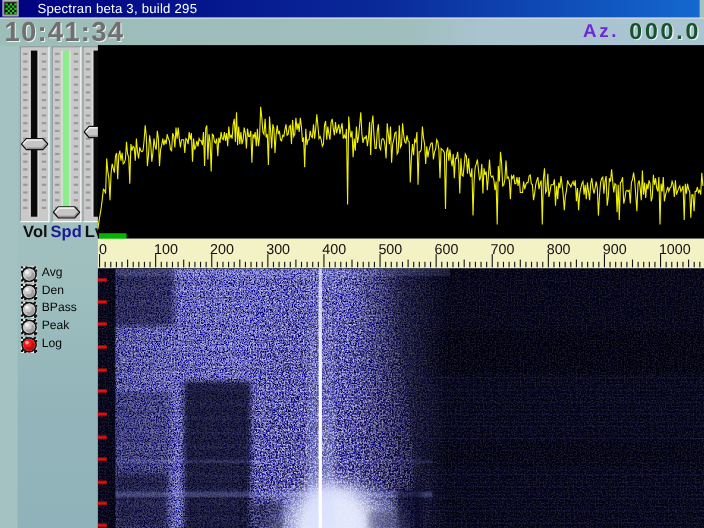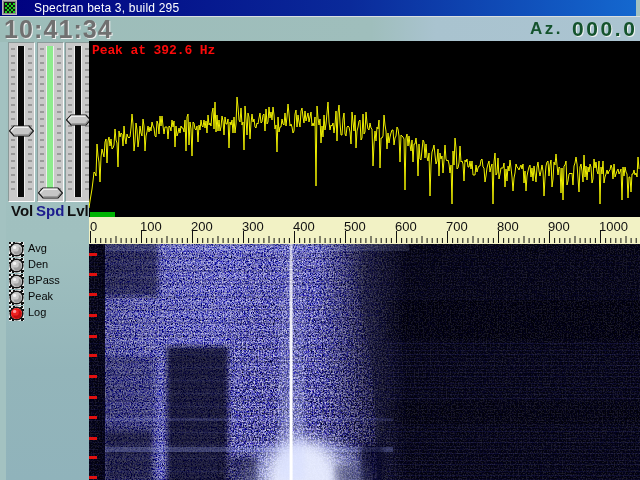--- a/index.html
+++ b/index.html
@@ -4,31 +4,31 @@
 html,body{margin:0;padding:0;width:640px;height:480px;overflow:hidden}
 body{position:relative;font-family:"Liberation Sans",sans-serif;background:#a3c2c1}
 #titlebar{position:absolute;left:0;top:0;width:636px;height:16px;
   background:linear-gradient(90deg,#00007f 0%,#0a2a9a 55%,#1468cf 100%)}
 #titletext{position:absolute;left:34px;top:1px;color:#fff;font-size:12px;letter-spacing:0.2px}
 #timeband{position:absolute;left:0;top:16px;width:640px;height:26px;
   background:linear-gradient(90deg,#9dbdb9 0%,#9fbebc 58%,#a9c3cf 68%,#abc4d1 100%);
   border-top:1px solid #d9dfe0;box-sizing:border-box}
 #clock{position:absolute;left:4px;top:15px;font-size:25px;font-weight:bold;
   color:#707070;text-shadow:1px 1px 0 #f0f0f0;letter-spacing:1.1px}
-#az{position:absolute;left:530px;top:19px;font-size:17px;font-weight:bold;color:#14532d;letter-spacing:2.5px}
+#az{position:absolute;left:530px;top:19px;font-size:17px;font-weight:bold;color:#6d28d9;letter-spacing:2.5px}
 #azval{position:absolute;left:572px;top:17px;font-size:21px;font-weight:bold;color:#14532d;
   text-shadow:1px 1px 0 #eef2f2;letter-spacing:2.6px}
 #blackband{position:absolute;left:89px;top:41px;width:551px;height:176px;background:#000}
 #peaktext{position:absolute;left:3px;top:2px;color:#fb0a0a;font-family:"Liberation Mono",monospace;
   font-size:13px;font-weight:bold;letter-spacing:-0.1px}
 #greenbar{position:absolute;left:1px;top:171px;width:25px;height:6px;background:#00b400}
 #scale{position:absolute;left:89px;top:217px;width:551px;height:27px;background:#f2f2c5}
 .sl{font-family:"Liberation Sans",sans-serif;font-size:13px;fill:#101010}
 #waterfall{position:absolute;left:89px;top:244px;width:551px;height:236px;background:#04040f}
-#leftpanel{position:absolute;left:6px;top:42px;width:109px;height:438px;
+#leftpanel{position:absolute;left:16px;top:42px;width:109px;height:438px;
   background:linear-gradient(180deg,#a2c1c0 0%,#a0c0bf 45%,#93b5ba 75%,#90b3bb 100%)}
 .sbox{position:absolute;top:0;width:27px;height:160px;background:#c9c9c9;
   border-top:1px solid #8a9a99;border-left:1px solid #8a9a99;
   border-right:1px solid #fdfdfd;border-bottom:1px solid #fdfdfd;box-sizing:border-box}
 .slabel{position:absolute;top:160px;font-size:15px;font-weight:bold;color:#101010}
 .radiorow{position:absolute;left:3px;width:86px;height:16px}
 .rlabel{position:absolute;left:19px;top:0px;font-size:11px;font-weight:normal;color:#060606}
 </style></head>
 <body>
 <div id="titlebar">
@@ -338,21 +338,20 @@
         <circle cx="5.6" cy="5.4" r="1.7" fill="#ff9a9a"></circle>
       </svg>
       <span class="rlabel">Log</span>
     </div>
 </div>
 
 <div id="blackband">
   <svg width="551" height="176" style="position:absolute;left:0;top:0">
     <polyline points="0,167 1,160 2,154 3,148 4,140 5,131 6,132 7,135 8,103 9,115 10,121 11,141 12,116 13,108 14,112 15,116 16,101 17,98 18,122 19,100 20,96 21,105 22,98 23,108 24,107 25,104 26,88 27,99 28,102 29,126 30,90 31,96 32,92 33,93 34,105 35,85 36,97 37,103 38,93 39,96 40,97 41,96 42,87 43,73 44,83 45,110 46,100 47,82 48,89 49,106 50,98 51,85 52,92 53,95 54,78 55,85 56,110 57,95 58,91 59,85 60,91 61,86 62,90 63,81 64,85 65,87 66,95 67,96 68,80 69,83 70,93 71,75 72,85 73,75 74,85 75,93 76,86 77,86 78,86 79,98 80,85 81,86 82,90 83,79 84,86 85,80 86,106 87,85 88,95 89,92 90,87 91,92 92,85 93,87 94,87 95,91 96,79 97,110 98,76 99,73 100,104 101,81 102,88 103,115 104,81 105,82 106,88 107,89 108,85 109,101 110,84 111,89 112,79 113,85 114,86 115,79 116,87 117,80 118,92 119,74 120,84 121,82 122,85 123,72 124,67 125,88 126,61 127,91 128,74 129,90 130,79 131,90 132,86 133,75 134,80 135,94 136,76 137,83 138,83 139,78 140,107 141,81 142,84 143,79 144,92 145,76 146,92 147,83 148,56 149,66 150,79 151,81 152,67 153,84 154,81 155,109 156,65 157,78 158,94 159,72 160,76 161,98 162,82 163,73 164,81 165,78 166,86 167,87 168,82 169,83 170,77 171,72 172,82 173,81 174,74 175,73 176,90 177,68 178,83 179,81 180,66 181,77 182,71 183,79 184,66 185,74 186,88 187,84 188,111 189,76 190,91 191,86 192,86 193,78 194,83 195,84 196,72 197,85 198,76 199,63 200,73 201,85 202,83 203,86 204,92 205,90 206,73 207,69 208,86 209,74 210,81 211,86 212,70 213,67 214,76 215,82 216,70 217,80 218,76 219,72 220,81 221,76 222,71 223,85 224,82 225,85 226,76 227,145 228,65 229,77 230,84 231,78 232,102 233,85 234,96 235,74 236,89 237,83 238,72 239,61 240,81 241,89 242,84 243,85 244,82 245,92 246,84 247,70 248,100 249,72 250,64 251,82 252,94 253,94 254,78 255,72 256,93 257,95 258,86 259,85 260,86 261,91 262,103 263,71 264,81 265,90 266,74 267,107 268,90 269,86 270,80 271,79 272,99 273,97 274,73 275,93 276,91 277,71 278,82 279,88 280,89 281,82 282,87 283,88 284,125 285,103 286,90 287,100 288,86 289,88 290,79 291,127 292,97 293,97 294,95 295,74 296,84 297,90 298,108 299,92 300,102 301,96 302,92 303,89 304,89 305,104 306,97 307,95 308,86 309,88 310,95 311,121 312,94 313,95 314,96 315,98 316,149 317,97 318,93 319,105 320,95 321,104 322,110 323,99 324,121 325,103 326,103 327,97 328,107 329,135 330,103 331,118 332,119 333,109 334,99 335,101 336,117 337,103 338,116 339,120 340,112 341,155 342,124 343,111 344,108 345,104 346,114 347,123 348,120 349,108 350,135 351,112 352,118 353,115 354,132 355,119 356,104 357,118 358,120 359,119 360,123 361,132 362,124 363,163 364,110 365,124 366,97 367,107 368,128 369,127 370,122 371,105 372,121 373,120 374,123 375,140 376,119 377,121 378,118 379,126 380,126 381,120 382,128 383,120 384,134 385,134 386,134 387,124 388,131 389,127 390,125 391,125 392,119 393,118 394,126 395,127 396,141 397,135 398,127 399,123 400,120 401,131 402,126 403,123 404,163 405,121 406,112 407,134 408,132 409,117 410,138 411,133 412,127 413,127 414,127 415,122 416,146 417,128 418,140 419,125 420,130 421,119 422,127 423,136 424,150 425,137 426,132 427,123 428,126 429,127 430,129 431,126 432,124 433,128 434,123 435,142 436,130 437,150 438,135 439,130 440,126 441,124 442,136 443,127 444,140 445,125 446,133 447,141 448,126 449,121 450,130 451,135 452,130 453,124 454,130 455,155 456,137 457,125 458,121 459,120 460,135 461,124 462,119 463,146 464,138 465,121 466,124 467,113 468,124 469,134 470,126 471,127 472,152 473,127 474,159 475,125 476,124 477,120 478,144 479,140 480,133 481,132 482,133 483,132 484,144 485,125 486,122 487,116 488,123 489,137 490,151 491,126 492,123 493,130 494,141 495,114 496,136 497,125 498,139 499,126 500,131 501,123 502,126 503,142 504,138 505,118 506,127 507,121 508,130 509,133 510,120 511,163 512,126 513,133 514,120 515,142 516,136 517,133 518,129 519,133 520,130 521,129 522,124 523,127 524,138 525,123 526,136 527,133 528,130 529,128 530,133 531,131 532,128 533,159 534,126 535,135 536,126 537,131 538,133 539,157 540,136 541,136 542,151 543,133 544,133 545,129 546,134 547,132 548,136 549,116 550,128" fill="none" stroke="#f0f000" stroke-width="1"></polyline>
   </svg>
-  <div id="peaktext">Peak at  392.6 Hz</div>
   <div id="greenbar"></div>
 </div>
 
 <div id="scale">
   <svg width="551" height="27">
   <rect x="1.0" y="14" width="1" height="12" fill="#101010"></rect>
 <rect x="6.1" y="21" width="1" height="5" fill="#101010"></rect>
 <rect x="11.2" y="21" width="1" height="5" fill="#101010"></rect>
 <rect x="16.3" y="21" width="1" height="5" fill="#101010"></rect>
 <rect x="21.4" y="21" width="1" height="5" fill="#101010"></rect>

